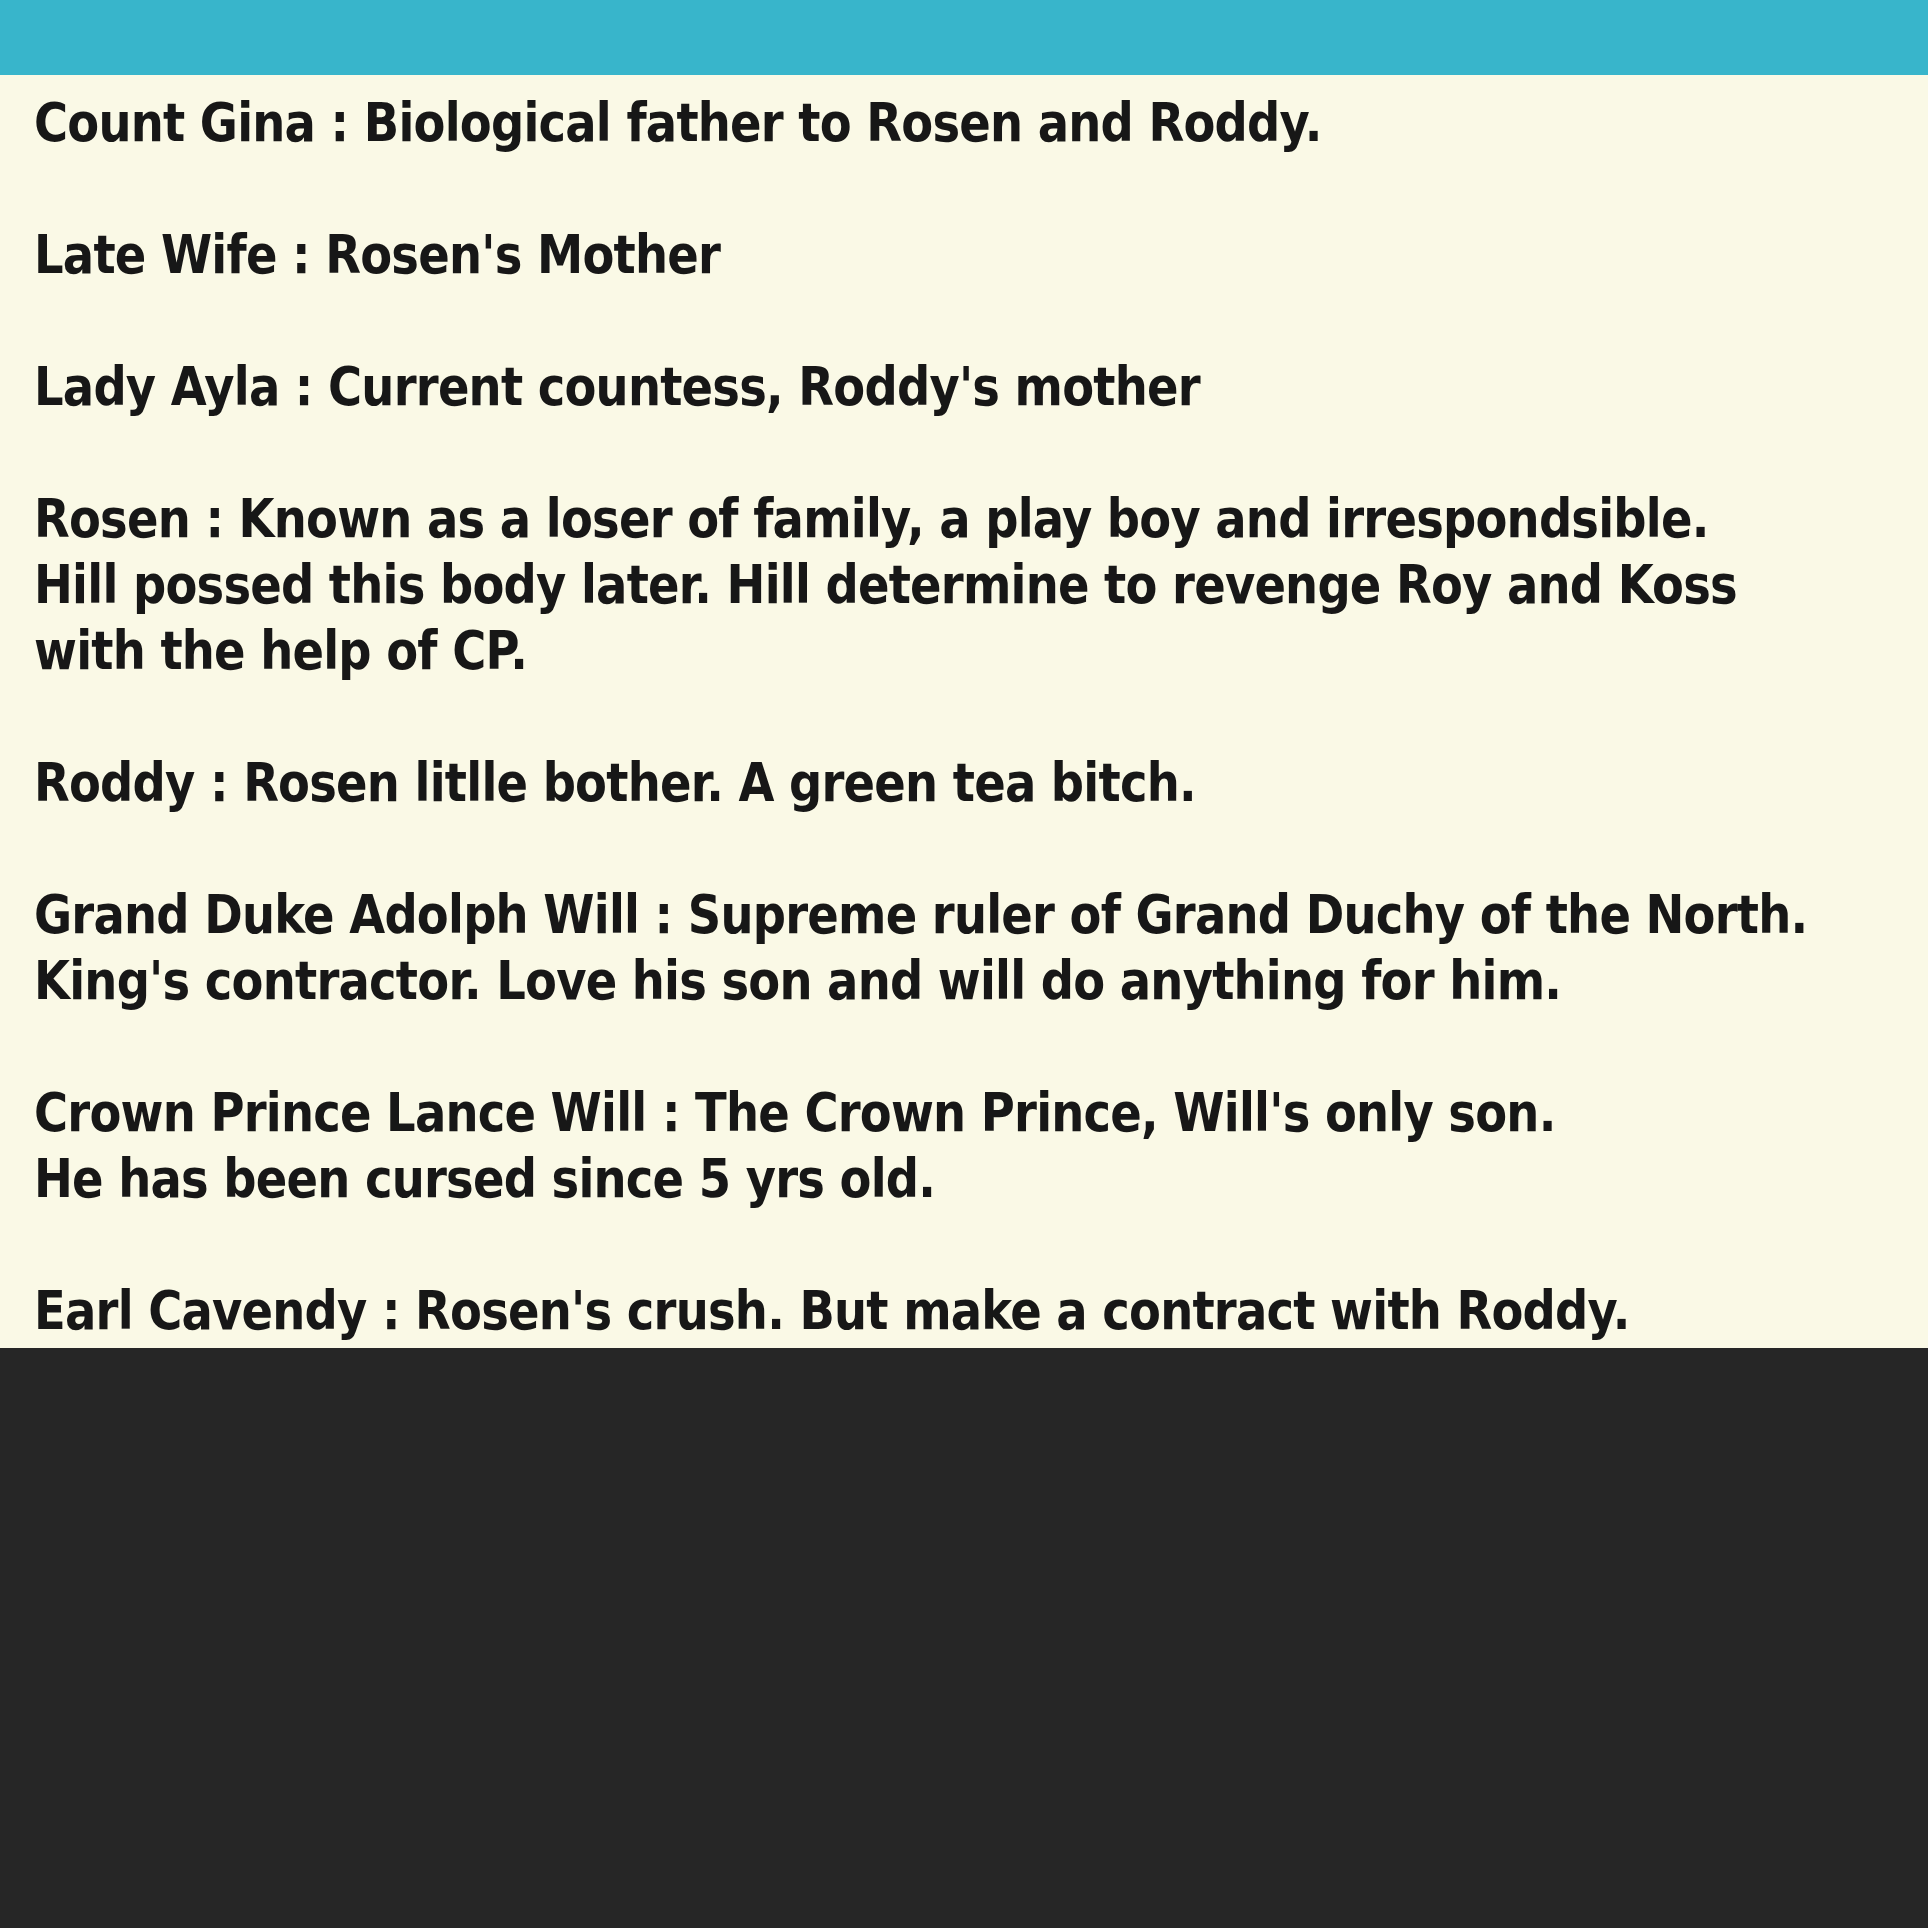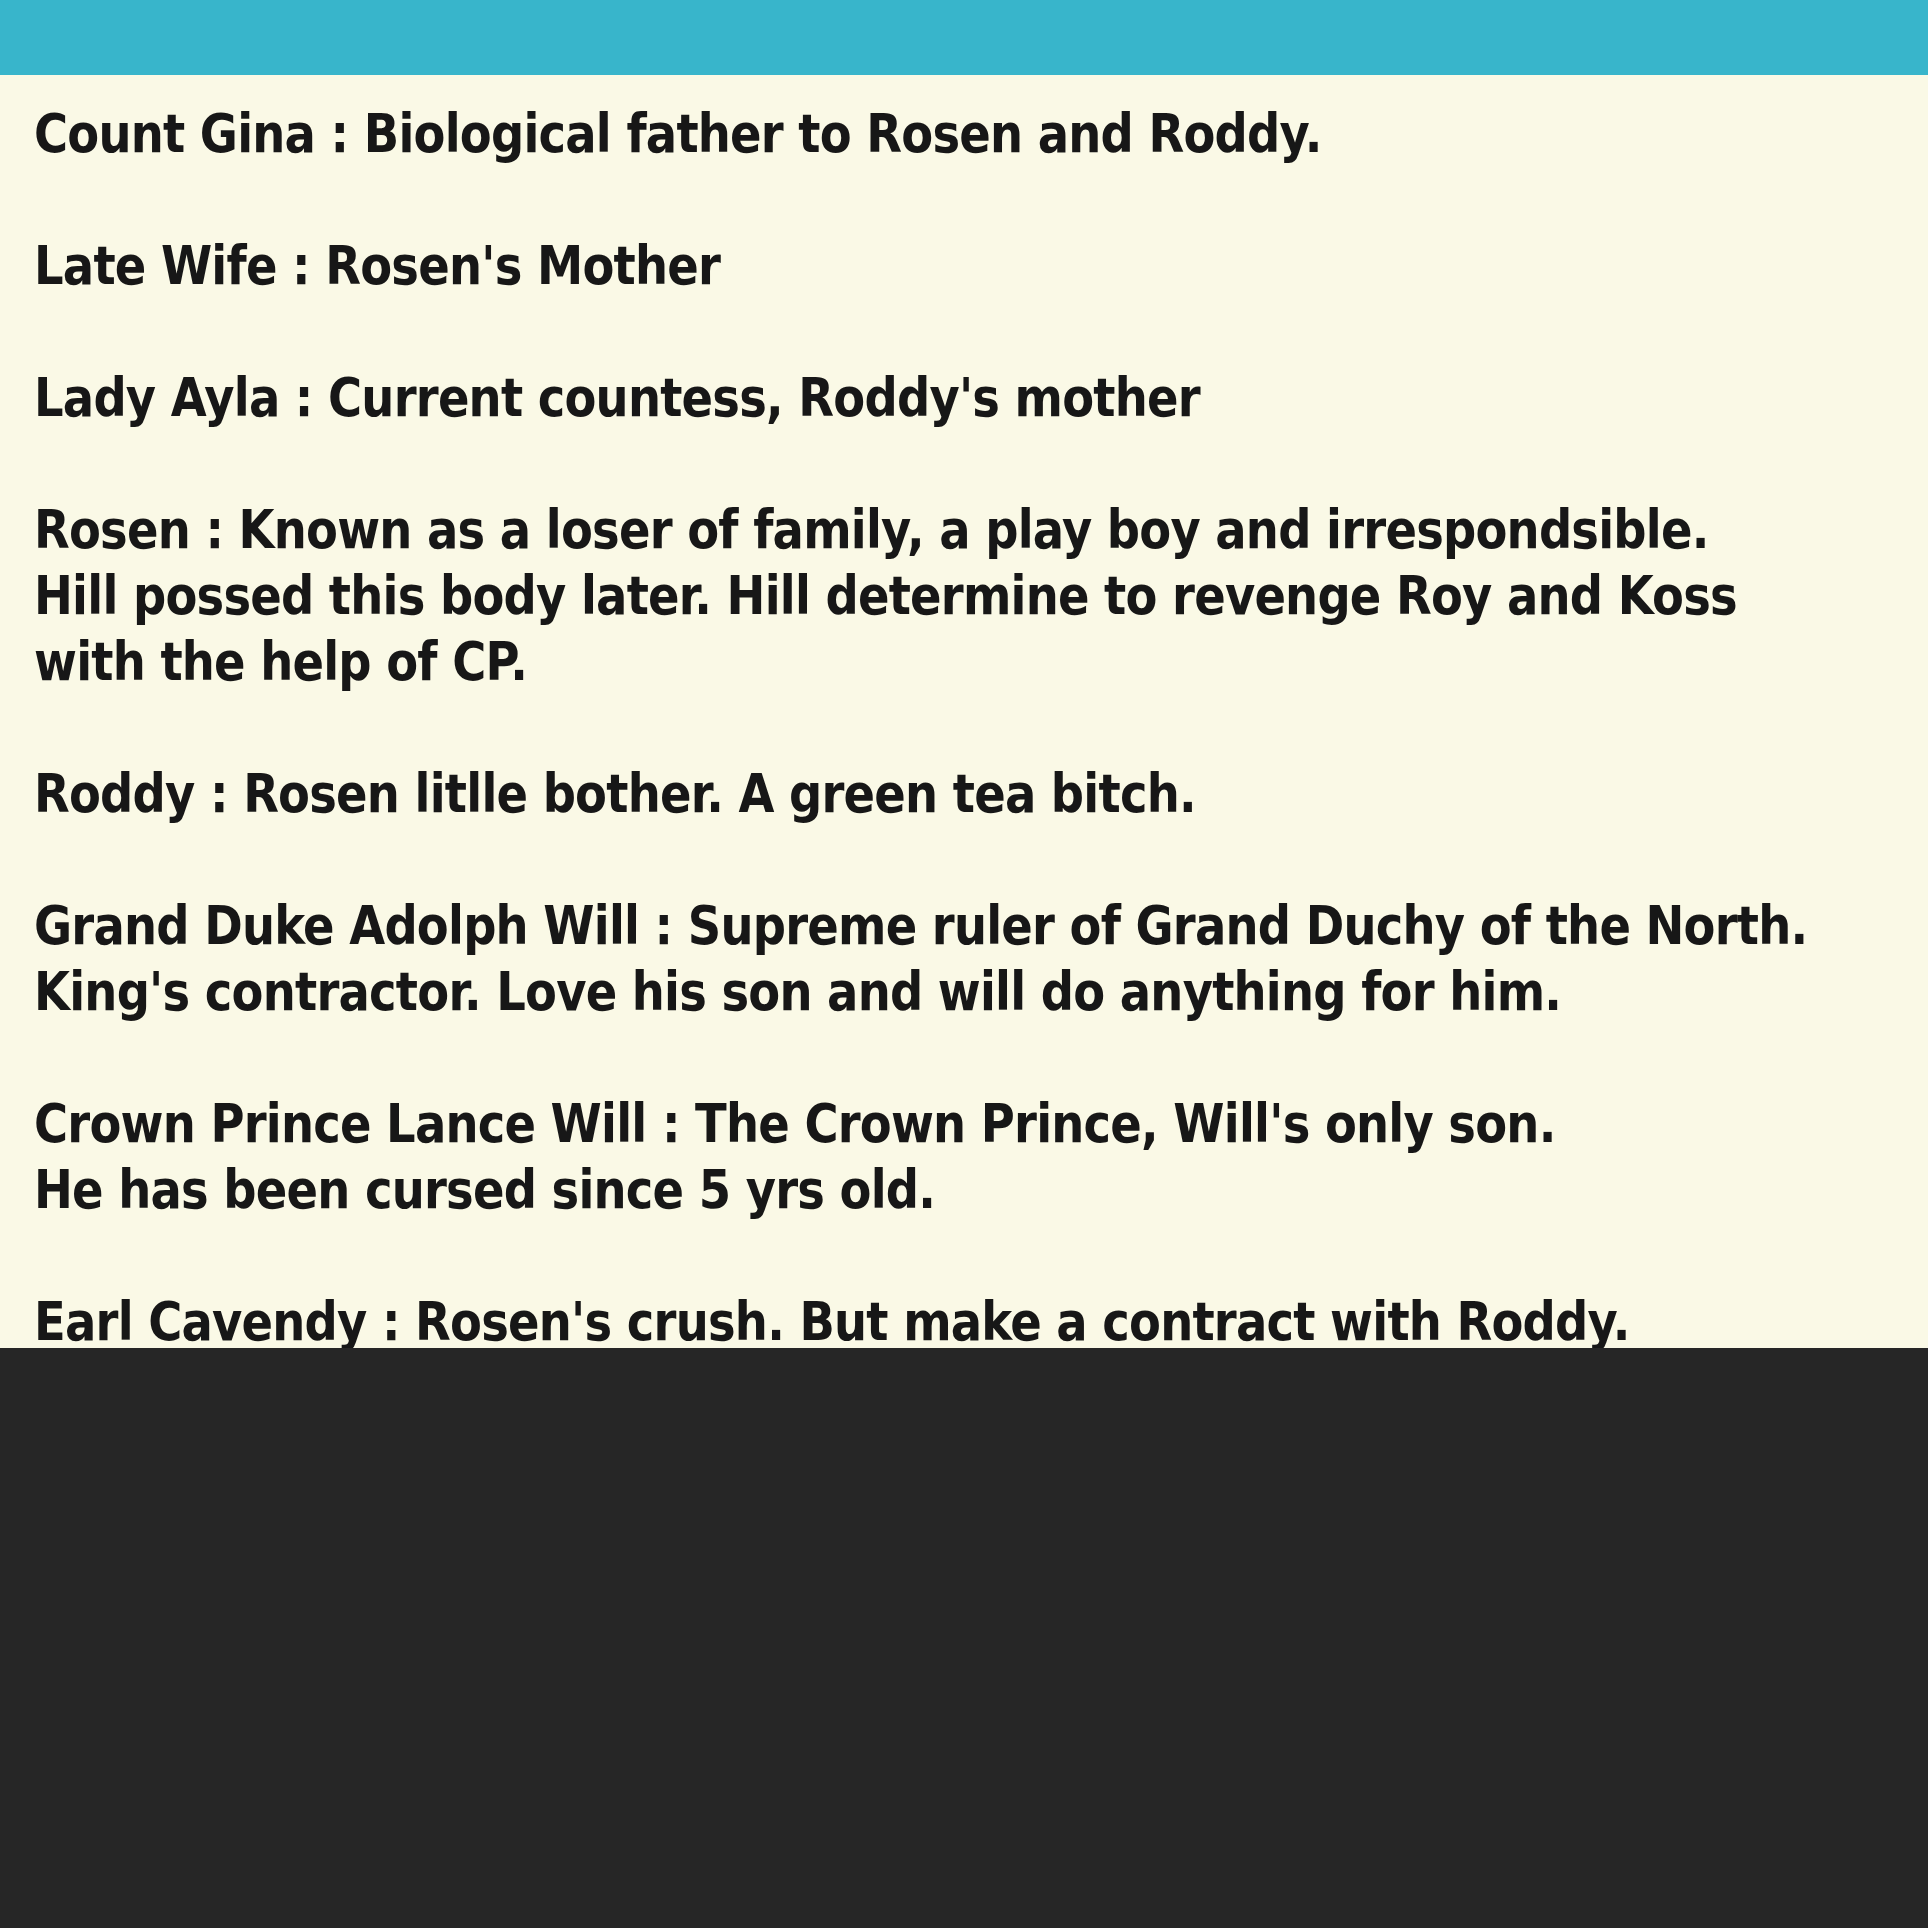--- a/index.html
+++ b/index.html
@@ -23,21 +23,21 @@
   .top-bar {
     height: 75px;
     flex: 0 0 75px;
     background: var(--accent, #38B5CB);
   }
   .notes-panel {
     flex: 0 0 1273px;
     height: 1273px;
     box-sizing: border-box;
     background: var(--paper, #FAF9E6);
-    padding: 26px 34px 0 34px;
+    padding: 15px 34px 0 34px;
     overflow: hidden;
   }
   .note-entry {
     margin: 0 0 66px 0;
     font-size: 54px;
     line-height: 66px;
     font-weight: 700;
     letter-spacing: -0.9px;
     color: var(--ink, #171717);
     white-space: pre-line;

